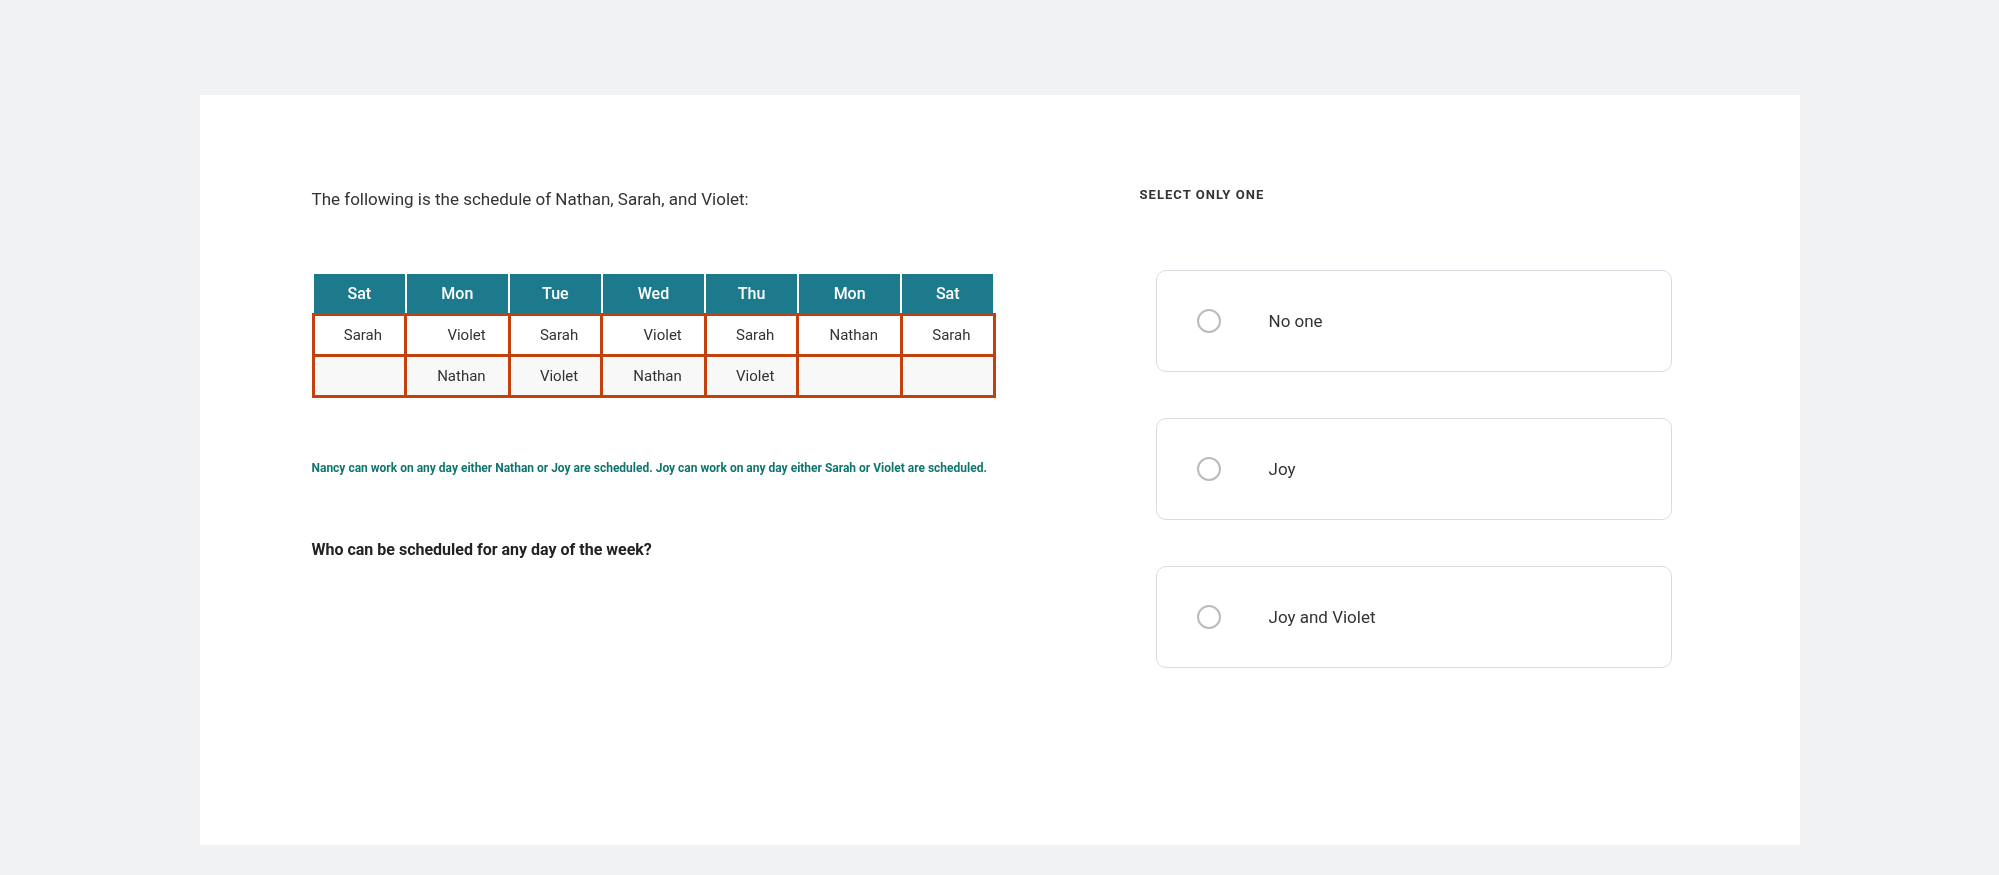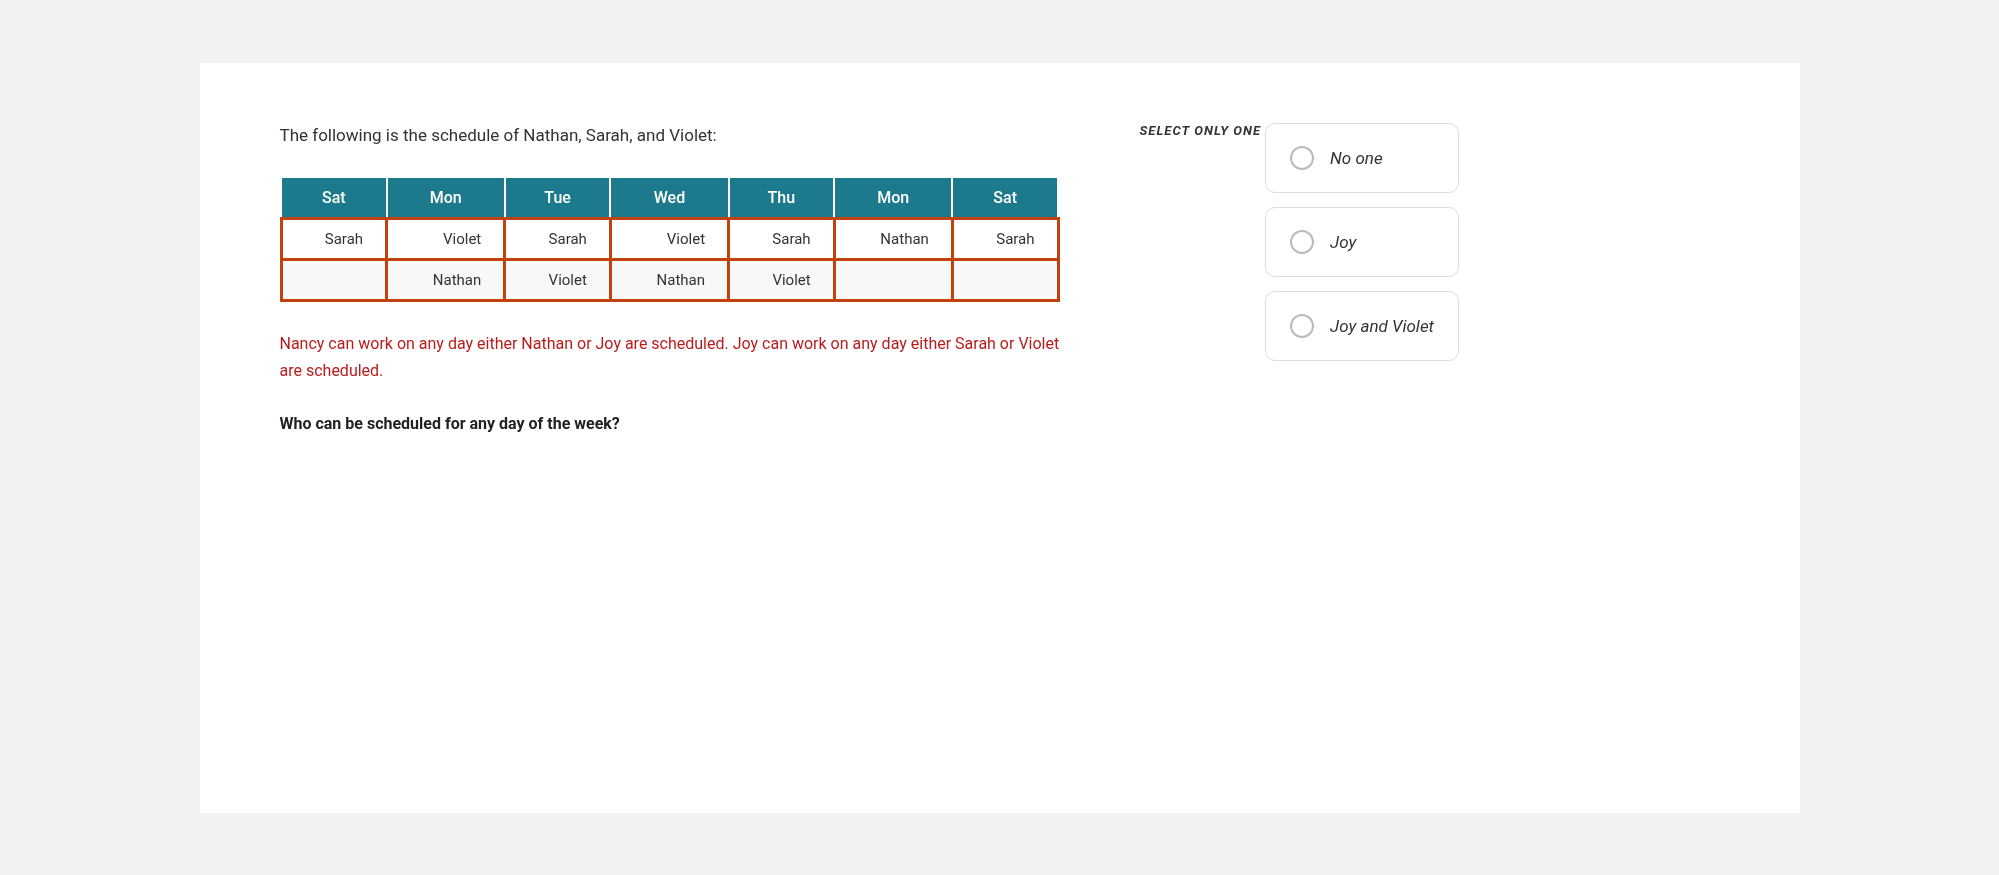--- a/index.html
+++ b/index.html
@@ -1,15 +1,15 @@
 <!DOCTYPE html>
 <html><head>
   <meta charset="utf-8">
   <style>
-    * { box-sizing: border-box; margin: 0; padding: 0; }
+    * { box-sizing: border-box; margin: 16px; padding: 0; }
 
     body {
       background: #f0f2f4;
       font-family: -apple-system, BlinkMacSystemFont, 'Segoe UI', Roboto, sans-serif;
       font-size: 16px;
       color: #333;
       min-height: 100vh;
       display: flex;
       align-items: center;
       justify-content: center;
@@ -63,39 +63,39 @@
       font-size: 15px;
       color: #333;
       background: #fff;
     }
 
     .schedule-table tr:nth-child(even) td {
       background: #f8f8f8;
     }
 
     .description-text {
-      font-size: 16px;
-      color: #b91c1c;
+      font-size: 12px;
+      color: #0f766e;
       line-height: 1.7;
+      font-weight: bold;
     }
 
     .question-text {
       font-size: 16px;
       font-weight: 700;
       color: #222;
       line-height: 1.5;
     }
 
     
     .right-panel {
       width: 580px;
       display: flex;
-      flex-direction: row;
-      gap: 4px;
-      font-style: italic;
+      flex-direction: column;
+      gap: 16px;
     }
 
     .select-label {
       font-size: 13px;
       font-weight: 700;
       letter-spacing: 0.08em;
       color: #333;
       margin-bottom: 20px;
       text-transform: uppercase;
     }

